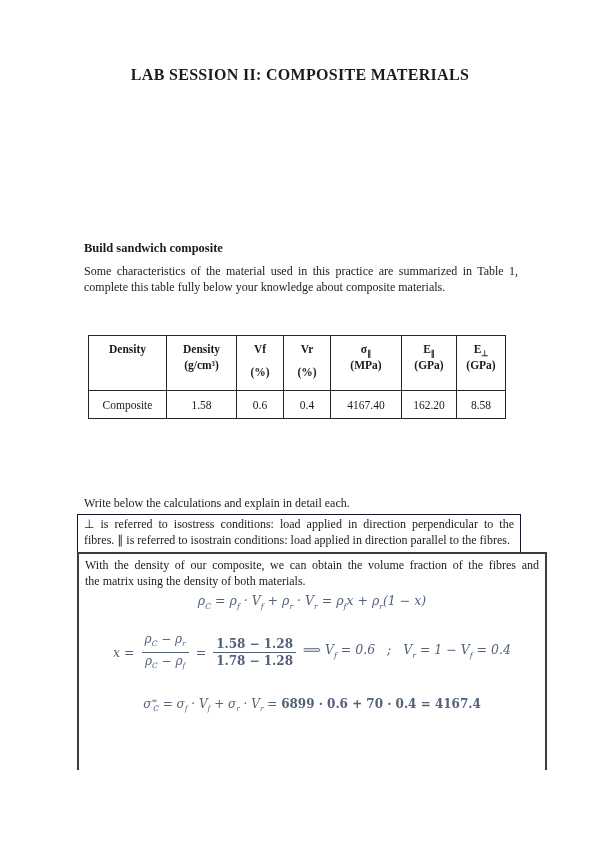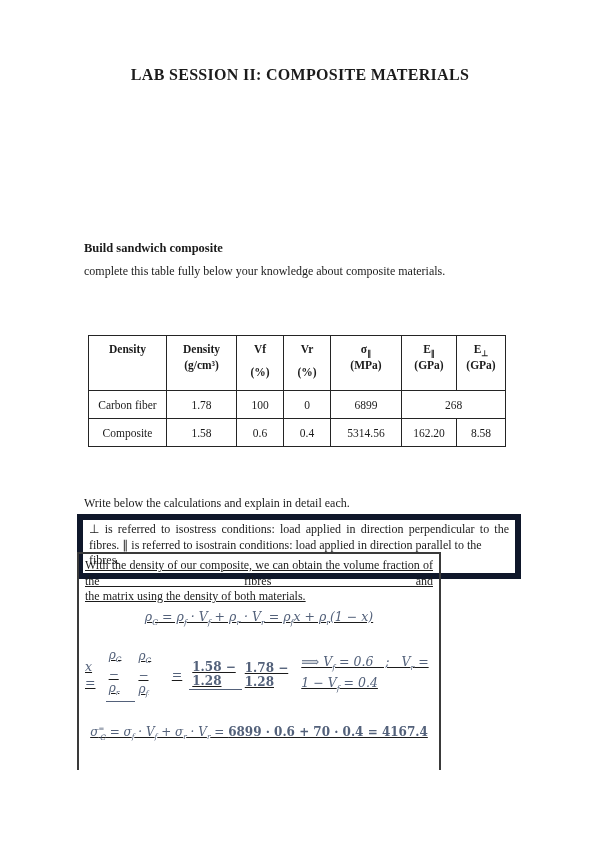--- a/index.html
+++ b/index.html
@@ -26,49 +26,50 @@
   tr.drow{height:28px;}
   .h-sub{font-weight:bold;margin-top:1px;}
   .h-sub.gap{margin-top:8px;}
   th sub.hsym{font-size:8px;}
   td.mat{text-align:left;padding-left:5px;}
 
   .calc-prompt{position:absolute;top:496px;left:84px;font-size:12px;}
 
   .note-box{
     position:absolute;top:514px;left:77px;width:444px;box-sizing:border-box;
-    border:6px solid #0f172a;padding:2px 6px 4px 6px;font-size:12px;line-height:15.5px;
+    border:1px solid #0f172a;padding:2px 6px 4px 6px;font-size:12px;line-height:15.5px;
   }
   .calc-box{
-    position:absolute;top:552px;left:77px;width:364px;height:218px;box-sizing:border-box;
-    border:2px solid #3a3a3a;border-bottom:none;padding:4px 6px;font-size:12px;line-height:15.5px;text-decoration:underline;
+    position:absolute;top:552px;left:77px;width:470px;height:218px;box-sizing:border-box;
+    border:2px solid #3a3a3a;border-bottom:none;padding:4px 6px;font-size:12px;line-height:15.5px;
   }
 
   .eq{font-family:"DejaVu Serif","DejaVu Sans",serif;font-style:italic;color:#53617a;}
   .eq sub{font-size:0.62em;}
   .eq sup{font-size:0.58em;}
   .eq sup + sub{margin-left:-0.55em;}
   .eq1{margin-top:4px;text-align:center;font-size:12.5px;}
   .eq2{margin-top:18px;display:flex;justify-content:center;align-items:center;gap:7px;font-size:12.5px;}
   .eq3{margin-top:20px;text-align:center;font-size:12px;}
-  .frac{display:inline-flex;flex-direction:row;font-size:12px;line-height:14px;}
+  .frac{display:inline-flex;flex-direction:column;text-align:center;font-size:12px;line-height:14px;}
   .frac .num{border-bottom:1.3px solid currentColor;padding:0 3px 1px 3px;}
   .frac .den{padding:1px 3px 0 3px;}
   .upright{font-style:normal;font-weight:bold;}
 </style>
 </head>
 <body>
 
 <div class="page">
 
   <div class="doc-title">LAB SESSION II: COMPOSITE MATERIALS</div>
 
   <div class="sec-heading">Build sandwich composite</div>
 
   <div class="intro-para">
+    <div class="just">Some characteristics of the material used in this practice are summarized in Table 1,</div>
     <div>complete this table fully below your knowledge about composite materials.</div>
   </div>
 
 
   <table class="props">
     <colgroup>
       <col style="width:78px">
         <col style="width:70px">
         <col style="width:47px">
       <col style="width:47px">
@@ -101,33 +102,25 @@
       <th>
         <div class="h-main"><span>E</span><sub class="hsym">∥</sub></div>
         <div class="h-sub">(GPa)</div>
       </th>
       <th>
         <div class="h-main"><span>E</span><sub class="hsym">⊥</sub></div>
         <div class="h-sub">(GPa)</div>
       </th>
     </tr>
     <tr class="drow">
-      <td class="mat">Carbon fiber</td>
-      <td>1.78</td>
-      <td>100</td>
-      <td>0</td>
-      <td>6899</td>
-      <td colspan="2">268</td>
-    </tr>
-    <tr class="drow">
       <td class="mat">Composite</td>
       <td>1.58</td>
       <td>0.6</td>
       <td>0.4</td>
-      <td>5314.56</td>
+      <td>4167.40</td>
       <td>162.20</td>
       <td>8.58</td>
     </tr>
   </tbody>
     </table>
 
   <div class="calc-prompt">Write below the calculations and explain in detail each.</div>
 
   <div class="note-box">
     <div class="just">⊥ is referred to isostress conditions: load applied in direction perpendicular to the</div>

